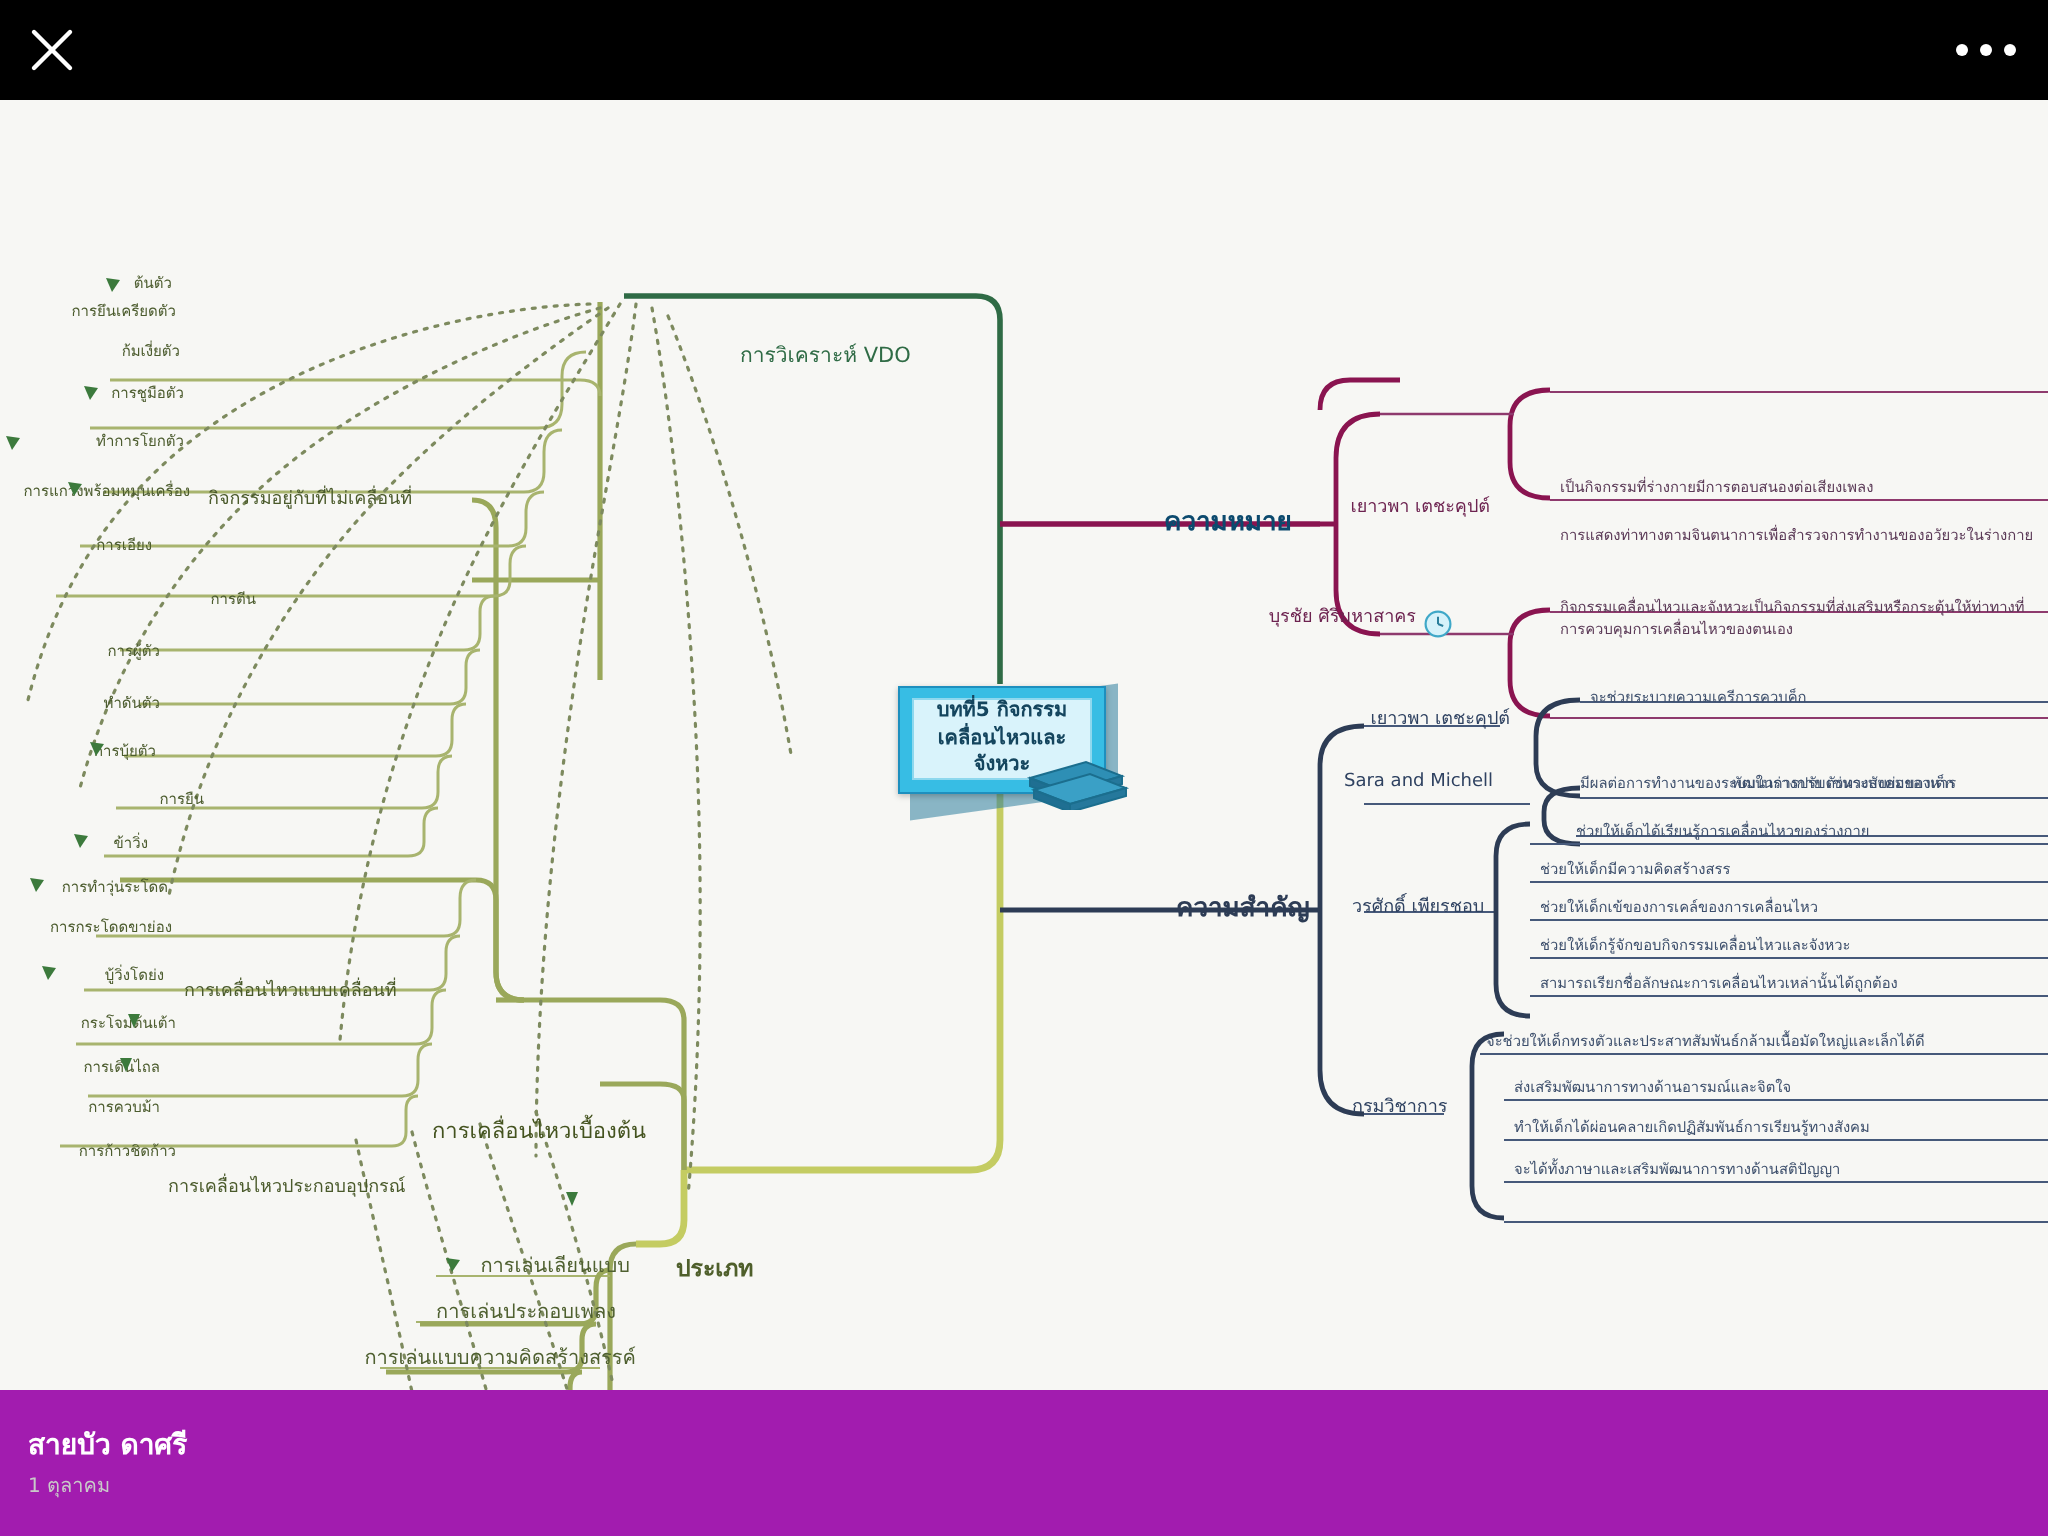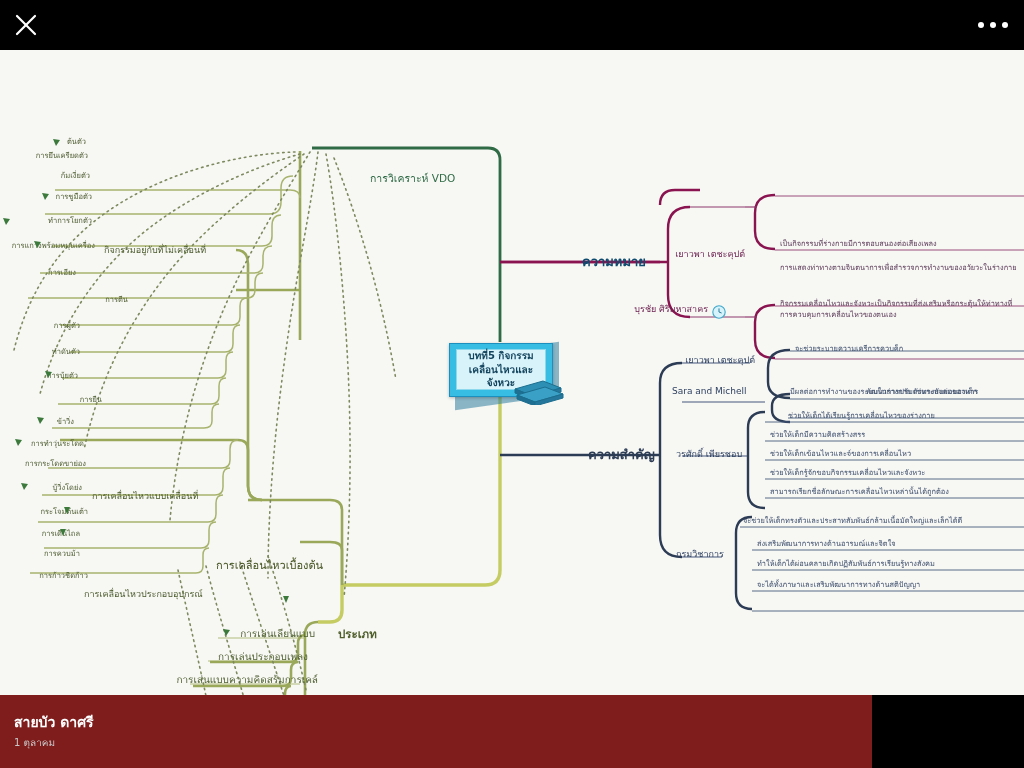--- a/index.html
+++ b/index.html
@@ -89,21 +89,21 @@
   }
 
   
   .clock-ico{position:absolute;width:14px;height:14px;z-index:9;}
 
   
   .arw{position:absolute;z-index:7;}
 
   
   .bottombar{
-    position:absolute;left:0;bottom:0;width:872px;height:73px;background:#7f1d1d;z-index:40;text-align:center;
+    position:absolute;left:0;bottom:0;width:1024px;height:73px;background:#a21caf;z-index:40;text-align:center;
   }
   .author{
     position:absolute;left:14px;top:16px;color:#fff;font-size:14px;font-weight:700;
     font-family:"DejaVu Sans","Liberation Sans",sans-serif;
   }
   .date{
     position:absolute;left:14px;top:40px;color:#c9c9c9;font-size:10px;
     font-family:"DejaVu Sans","Liberation Sans",sans-serif;
   }
 </style>
@@ -290,21 +290,21 @@
     <div class="lbl sub-navy r" style="left:610px;width:145px;top:306px;">เยาวพา เตชะคุปต์</div>
     <div class="lbl leaf-navy" style="left:795px;top:295px;">จะช่วยระบายความเครีการควบค็ก</div>
     <div class="lbl leaf-navy" style="left:866px;top:338px;">พัฒนาการปรับตัวทางสังคมของเด็ก</div>
 
     <div class="lbl sub-navy" style="left:672px;top:337px;">Sara and Michell</div>
     <div class="lbl leaf-navy" style="left:790px;top:338px;">มีผลต่อการทำงานของระบบในร่างกาย เช่นระบบย่อยอาหาร</div>
 
     <div class="lbl sub-navy" style="left:676px;top:400px;">วรศักดิ์ เพียรชอบ</div>
     <div class="lbl leaf-navy" style="left:788px;top:362px;">ช่วยให้เด็กได้เรียนรู้การเคลื่อนไหวของร่างกาย</div>
     <div class="lbl leaf-navy" style="left:770px;top:381px;">ช่วยให้เด็กมีความคิดสร้างสรร</div>
-    <div class="lbl leaf-navy" style="left:770px;top:400px;">ช่วยให้เด็กเข้อนไหวและจ์ของการเคลื่อนไหว</div>
+    <div class="lbl leaf-navy" style="left:770px;top:400px;">ช่วยให้เด็กเข้ของการเคล์ของการเคลื่อนไหว</div>
     <div class="lbl leaf-navy" style="left:770px;top:419px;">ช่วยให้เด็กรู้จักขอบกิจกรรมเคลื่อนไหวและจังหวะ</div>
     <div class="lbl leaf-navy" style="left:770px;top:438px;">สามารถเรียกชื่อลักษณะการเคลื่อนไหวเหล่านั้นได้ถูกต้อง</div>
 
     <div class="lbl sub-navy" style="left:676px;top:500px;">กรมวิชาการ</div>
     <div class="lbl leaf-navy" style="left:743px;top:467px;">จะช่วยให้เด็กทรงตัวและประสาทสัมพันธ์กล้ามเนื้อมัดใหญ่และเล็กได้ดี</div>
     <div class="lbl leaf-navy" style="left:757px;top:490px;">ส่งเสริมพัฒนาการทางด้านอารมณ์และจิตใจ</div>
     <div class="lbl leaf-navy" style="left:757px;top:510px;">ทำให้เด็กได้ผ่อนคลายเกิดปฏิสัมพันธ์การเรียนรู้ทางสังคม</div>
     <div class="lbl leaf-navy" style="left:757px;top:531px;">จะได้ทั้งภาษาและเสริมพัฒนาการทางด้านสติปัญญา</div>
 
     <div class="lbl mid-g" style="left:104px;top:196px;">กิจกรรมอยู่กับที่ไม่เคลื่อนที่</div>
@@ -334,21 +334,21 @@
     <div class="lbl mid-g" style="left:92px;top:442px;">การเคลื่อนไหวแบบเคลื่อนที่</div>
 
     <div class="lbl mid-g" style="left:84px;top:540px;">การเคลื่อนไหวประกอบอุปกรณ์</div>
 
     <div class="lbl big-g" style="left:216px;top:510px;">การเคลื่อนไหวเบื้องต้น</div>
 
     <div class="lbl cat-type" style="left:338px;top:579px;">ประเภท</div>
 
     <div class="lbl play-g r" style="left:120px;width:195px;top:579px;">การเล่นเลียนแบบ</div>
     <div class="lbl play-g r" style="left:110px;width:198px;top:602px;">การเล่นประกอบเพลง</div>
-    <div class="lbl play-g r" style="left:100px;width:218px;top:625px;">การเล่นแบบความคิดสร้มการเคล์</div>
+    <div class="lbl play-g r" style="left:100px;width:218px;top:625px;">การเล่นแบบความคิดสร้างสรรค์</div>
 
     <svg class="arw" style="left:52px;top:88px;" width="9" height="9" viewBox="0 0 9 9">
         <path d="M1,1 L8,2 L4,8 Z" fill="#3c7a3c"></path>
       </svg>
     <svg class="arw" style="left:33px;top:190px;" width="9" height="9" viewBox="0 0 9 9">
         <path d="M1,1 L8,2 L4,8 Z" fill="#3c7a3c"></path>
       </svg>
     <svg class="arw" style="left:41px;top:142px;" width="9" height="9" viewBox="0 0 9 9">
         <path d="M1,1 L8,2 L4,8 Z" fill="#3c7a3c"></path>
       </svg>

